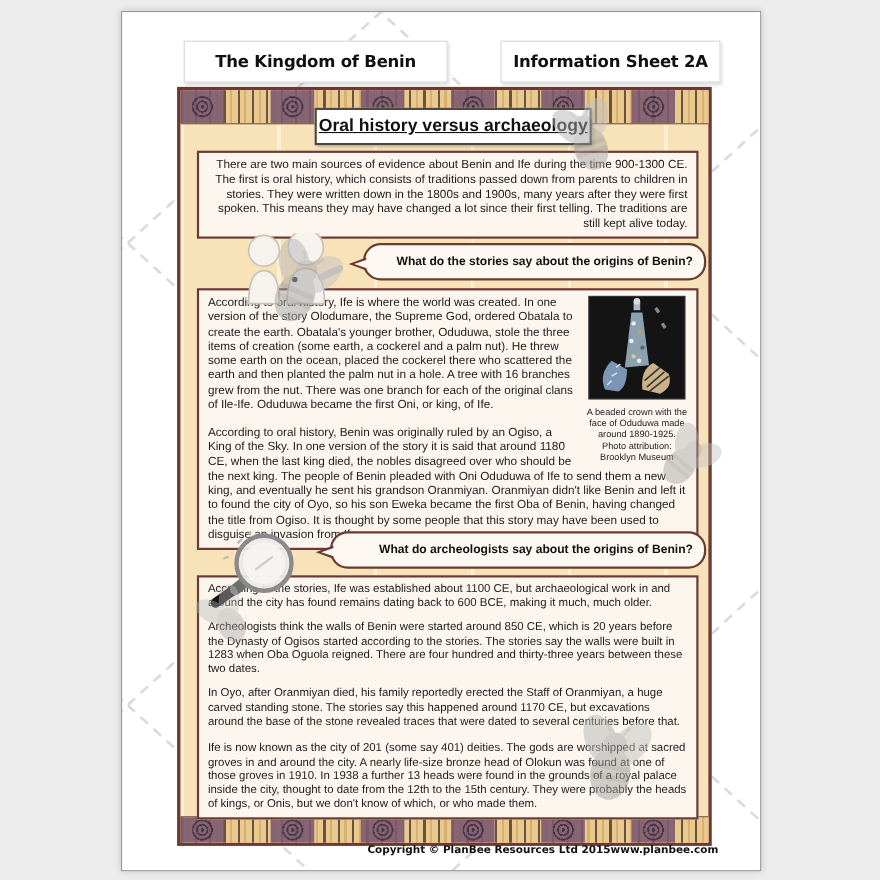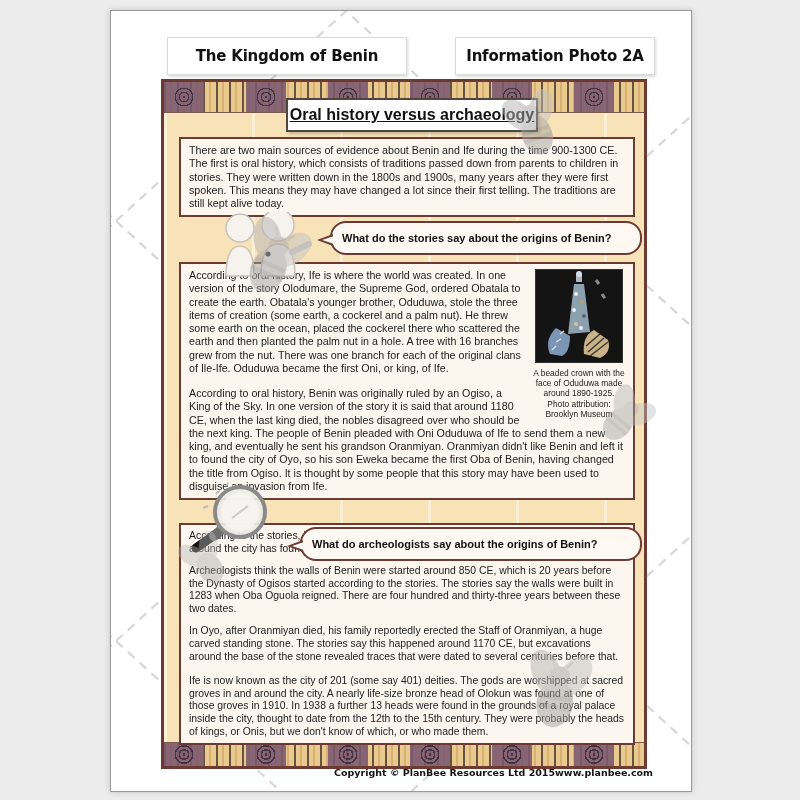--- a/index.html
+++ b/index.html
@@ -53,21 +53,21 @@
   .text-box{
     position:absolute;left:15px;width:436px;
     background:#fcf6ee;border:2px solid #6b3a33;
     padding:5px 8px;font-size:10.7px;line-height:1.24;color:#1c1c1c;
     z-index:4;
   }
   .text-box p{margin:0 0 12px 0;}
   .text-box p:last-child{margin-bottom:0;}
   .bubble{
     position:absolute;height:30px;background:#fdf8f1;border:2.5px solid #6b3a33;
-    border-radius:16px;display:flex;align-items:center;justify-content:flex-start;
+    border-radius:16px;display:flex;align-items:center;justify-content:flex-end;
     font-weight:700;font-size:11px;color:#111;z-index:5;padding:0 10px;
   }
   .bubble .tail{
     position:absolute;left:-15px;top:11px;width:0;height:0;
     border-top:6px solid transparent;border-bottom:6px solid transparent;
     border-right:16px solid #6b3a33;
   }
   .bubble .tail-fill{
     position:absolute;left:-10px;top:13px;width:0;height:0;
     border-top:4px solid transparent;border-bottom:4px solid transparent;
@@ -98,29 +98,29 @@
   <svg class="lattice" width="580" height="780">
     <defs>
       <pattern id="lat" width="460" height="420" patternUnits="userSpaceOnUse" x="5" y="0">
         <path d="M0,210 L230,0 L460,210 M0,210 L230,420 L460,210" fill="none" stroke="#c9c9c9" stroke-width="2.2" stroke-dasharray="9 7"></path>
       </pattern>
     </defs>
     <rect width="580" height="780" fill="url(#lat)" opacity="0.75"></rect>
   </svg>
 
   <div class="header-box header-left">The Kingdom of Benin</div>
-  <div class="header-box header-right">Information Photo 2A</div>
+  <div class="header-box header-right">Information Sheet 2A</div>
 
   <div class="frame">
     <div class="band band-top"></div>
     <div class="band band-bottom"></div>
 
     <div class="title-box">Oral history versus archaeology</div>
 
-    <div class="text-box" style="top:55px;">
+    <div class="text-box" style="top:55px;text-align:right;">
       <p>There are two main sources of evidence about Benin and Ife during the time 900-1300 CE. The first is oral history, which consists of traditions passed down from parents to children in stories. They were written down in the 1800s and 1900s, many years after they were first spoken. This means they may have changed a lot since their first telling. The traditions are still kept alive today.</p>
     </div>
 
     <svg class="figures" style="left:42px;top:130px;" width="112" height="66" viewBox="0 0 112 66">
       <circle cx="34" cy="16" r="14" fill="#f6f3ee" stroke="#c9c2b8" stroke-width="1.5"></circle>
       <circle cx="72" cy="13" r="16" fill="#f6f3ee" stroke="#c9c2b8" stroke-width="1.5"></circle>
       <path d="M20,64 Q20,34 34,34 Q48,34 48,64 Z" fill="#f6f3ee" stroke="#c9c2b8" stroke-width="1.5"></path>
       <path d="M55,64 Q55,32 72,32 Q89,32 89,64 Z" fill="#f6f3ee" stroke="#c9c2b8" stroke-width="1.5"></path>
       <path d="M86,40 L103,32" stroke="#c9c2b8" stroke-width="6" stroke-linecap="round" fill="none"></path>
       <circle cx="62" cy="42" r="2.5" fill="#333"></circle>
@@ -159,21 +159,21 @@
 
     <svg class="magnifier" style="left:22px;top:400px;" width="96" height="72" viewBox="0 0 96 72">
       <path d="M30,52 L10,66" stroke="#141414" stroke-width="9" stroke-linecap="round"></path>
       <path d="M34,49 L28,54" stroke="#6e6e6e" stroke-width="10" stroke-linecap="round"></path>
       <circle cx="54" cy="30" r="25" fill="#eceae6" fill-opacity="0.92" stroke="#8a8a8a" stroke-width="4"></circle>
       <circle cx="54" cy="30" r="19" fill="#f7f6f3" fill-opacity="0.85"></circle>
       <path d="M46,36 L62,24" stroke="#cfccc4" stroke-width="2"></path>
       <path d="M30,12 l4,-4 M22,24 l-5,2 M40,4 l2,-3" stroke="#bdbab2" stroke-width="2"></path>
     </svg>
 
-    <div class="bubble" style="left:136px;top:401px;width:318px;margin-top:44px;">
+    <div class="bubble" style="left:136px;top:401px;width:318px;">
       <span class="tail"></span>
       <span class="tail-fill"></span>
       <span>What do archeologists say about the origins of Benin?</span>
     </div>
 
     <div class="text-box" style="top:441px;font-size:10.4px;line-height:1.21;">
       <p style="margin-bottom:10px;">According to the stories, Ife was established about 1100 CE, but archaeological work in and around the city has found remains dating back to 600 BCE, making it much, much older.</p>
       <p style="margin-bottom:10px;">Archeologists think the walls of Benin were started around 850 CE, which is 20 years before the Dynasty of Ogisos started according to the stories. The stories say the walls were built in 1283 when Oba Oguola reigned. There are four hundred and thirty-three years between these two dates.</p>
       <p style="">In Oyo, after Oranmiyan died, his family reportedly erected the Staff of Oranmiyan, a huge carved standing stone. The stories say this happened around 1170 CE, but excavations around the base of the stone revealed traces that were dated to several centuries before that.</p>
       <p>Ife is now known as the city of 201 (some say 401) deities. The gods are worshipped at sacred groves in and around the city. A nearly life-size bronze head of Olokun was found at one of those groves in 1910. In 1938 a further 13 heads were found in the grounds of a royal palace inside the city, thought to date from the 12th to the 15th century. They were probably the heads of kings, or Onis, but we don't know of which, or who made them.</p>

